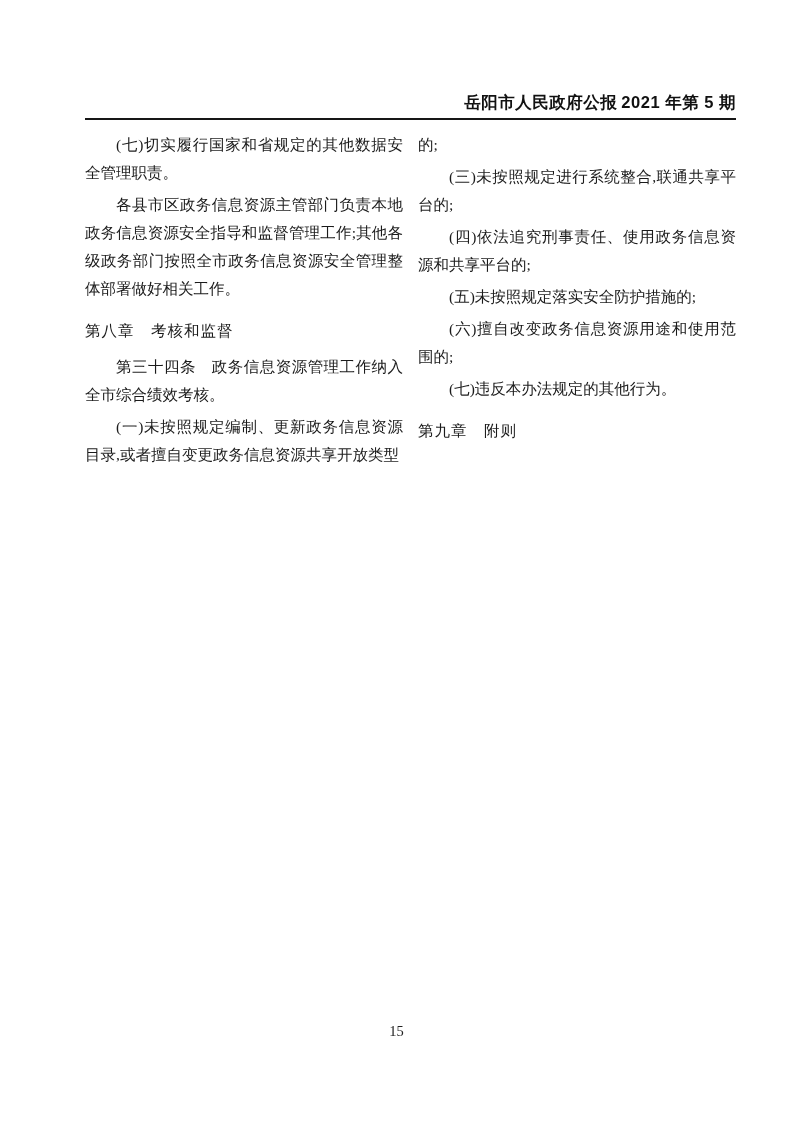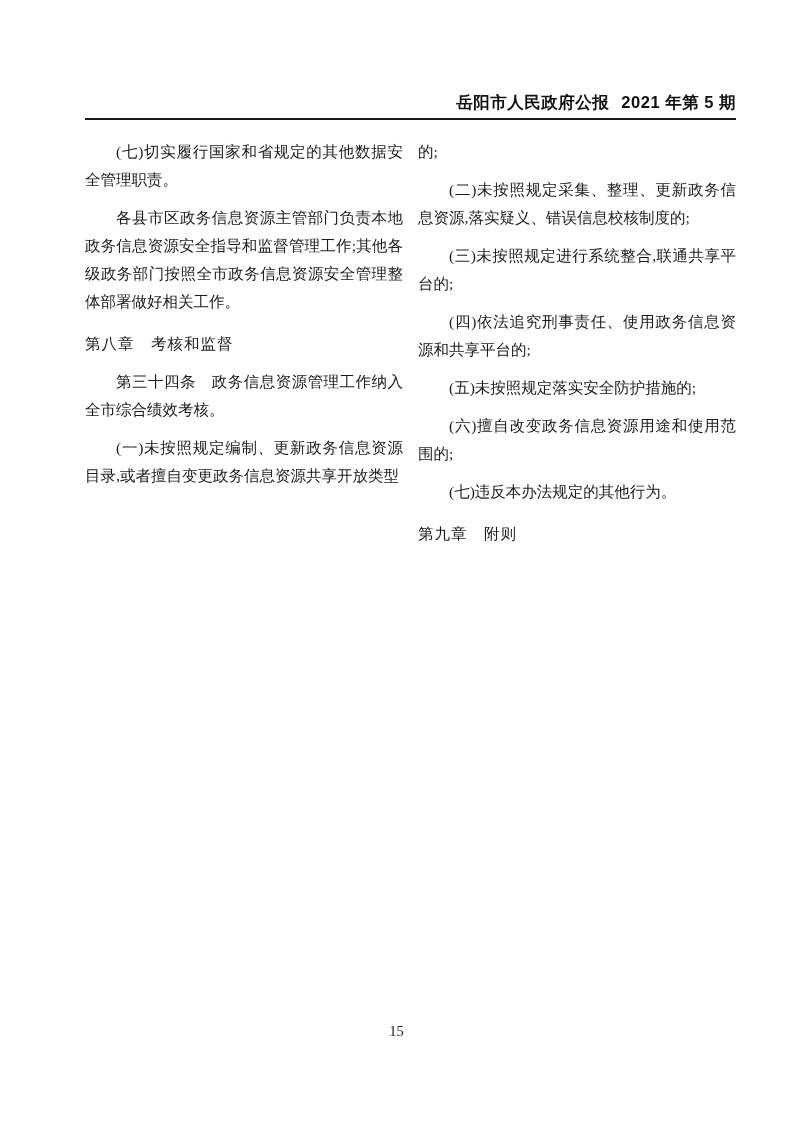--- a/index.html
+++ b/index.html
@@ -29,21 +29,21 @@
     text-align: right;
     font-family: "Liberation Sans", sans-serif;
     font-weight: bold;
     font-size: 16.5px;
     line-height: 20px;
     letter-spacing: 0.5px;
     color: #111111;
     white-space: nowrap;
   }
   .header-line .issue {
-    margin-left: 12px;
+    margin-left: 4px;
   }
   .header-rule {
     margin-top: 6px;
     border: none;
     border-top: 2px solid #161616;
     height: 0;
   }
   
   .content-columns {
     position: absolute;
@@ -54,21 +54,21 @@
     justify-content: space-between;
   }
   .col {
     width: 318px;
     font-size: 15.5px;
     line-height: 28px;
     text-align: justify;
     text-justify: inter-ideograph;
   }
   .col .block {
-    margin: 10px 0 4px 0;
+    margin: 3px 0 4px 0;
   }
   .col .para {
     text-indent: 2em;
   }
   .col .cont {
     text-indent: 0;
   }
   .col .heading {
     text-align: left;
     text-indent: 0;
@@ -105,21 +105,20 @@
   <main class="content-columns">
     <section class="col">
         <p class="block para">(七)切实履行国家和省规定的其他数据安全管理职责。</p>
         <p class="block para">各县市区政务信息资源主管部门负责本地政务信息资源安全指导和监督管理工作;其他各级政务部门按照全市政务信息资源安全管理整体部署做好相关工作。</p>
         <p class="block heading">第八章　考核和监督</p>
         <p class="block para">第三十四条　政务信息资源管理工作纳入全市综合绩效考核。</p>
         <p class="block para">(一)未按照规定编制、更新政务信息资源目录,或者擅自变更政务信息资源共享开放类型</p>
       </section>
     <section class="col">
         <p class="block cont">的;</p>
-        <p class="block para">(二)未按照规定采集、整理、更新政务信息资源,落实疑义、错误信息校核制度的;</p>
         <p class="block para">(三)未按照规定进行系统整合,联通共享平台的;</p>
         <p class="block para">(四)依法追究刑事责任、使用政务信息资源和共享平台的;</p>
         <p class="block para">(五)未按照规定落实安全防护措施的;</p>
         <p class="block para">(六)擅自改变政务信息资源用途和使用范围的;</p>
         <p class="block para">(七)违反本办法规定的其他行为。</p>
         <p class="block heading">第九章　附则</p>
       </section>
   </main>
 
   <footer class="page-footer">

